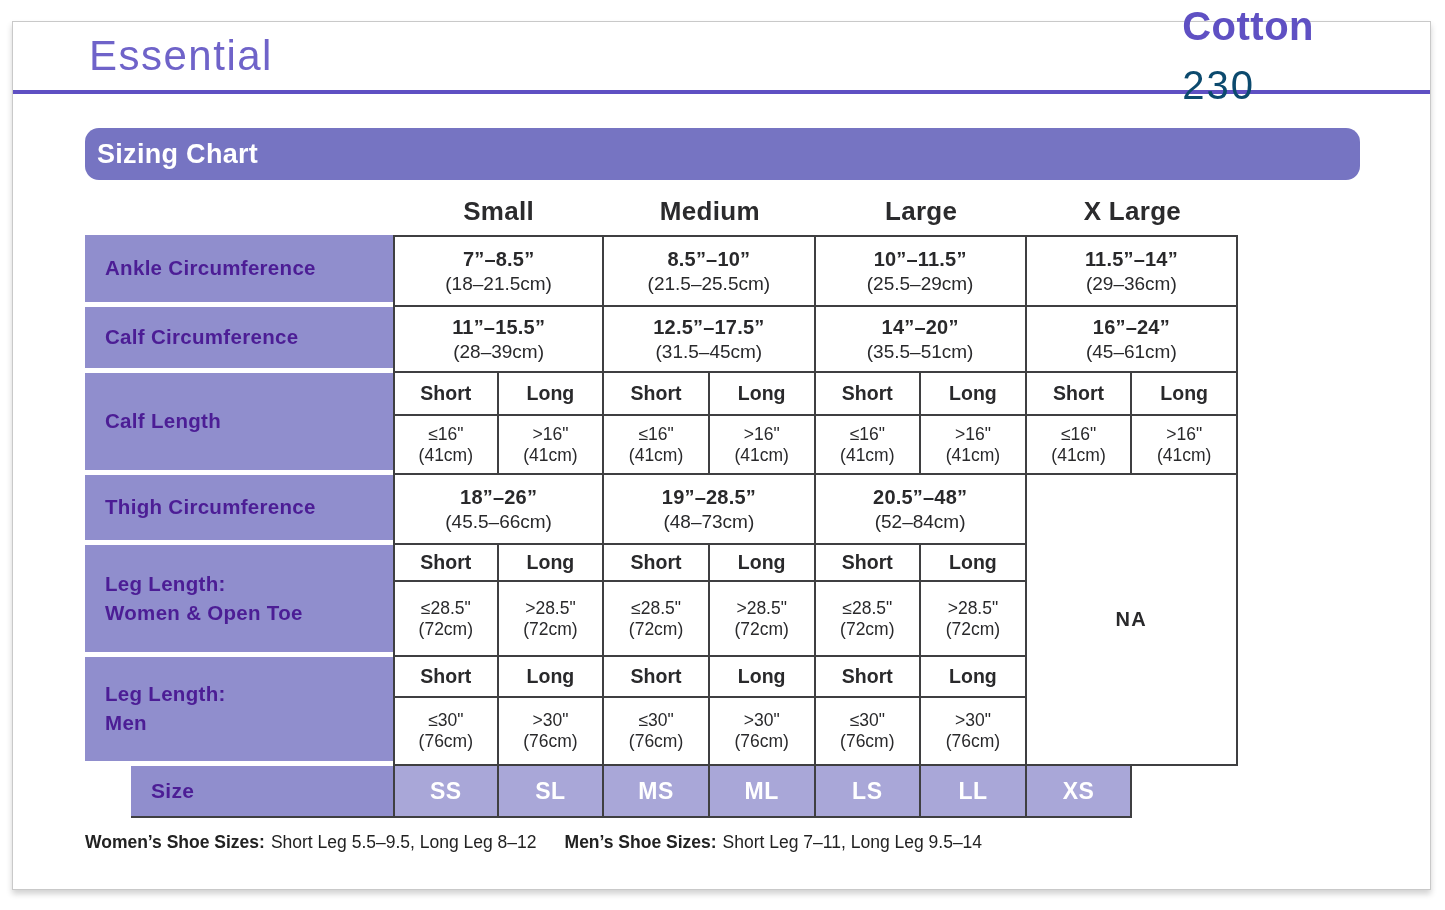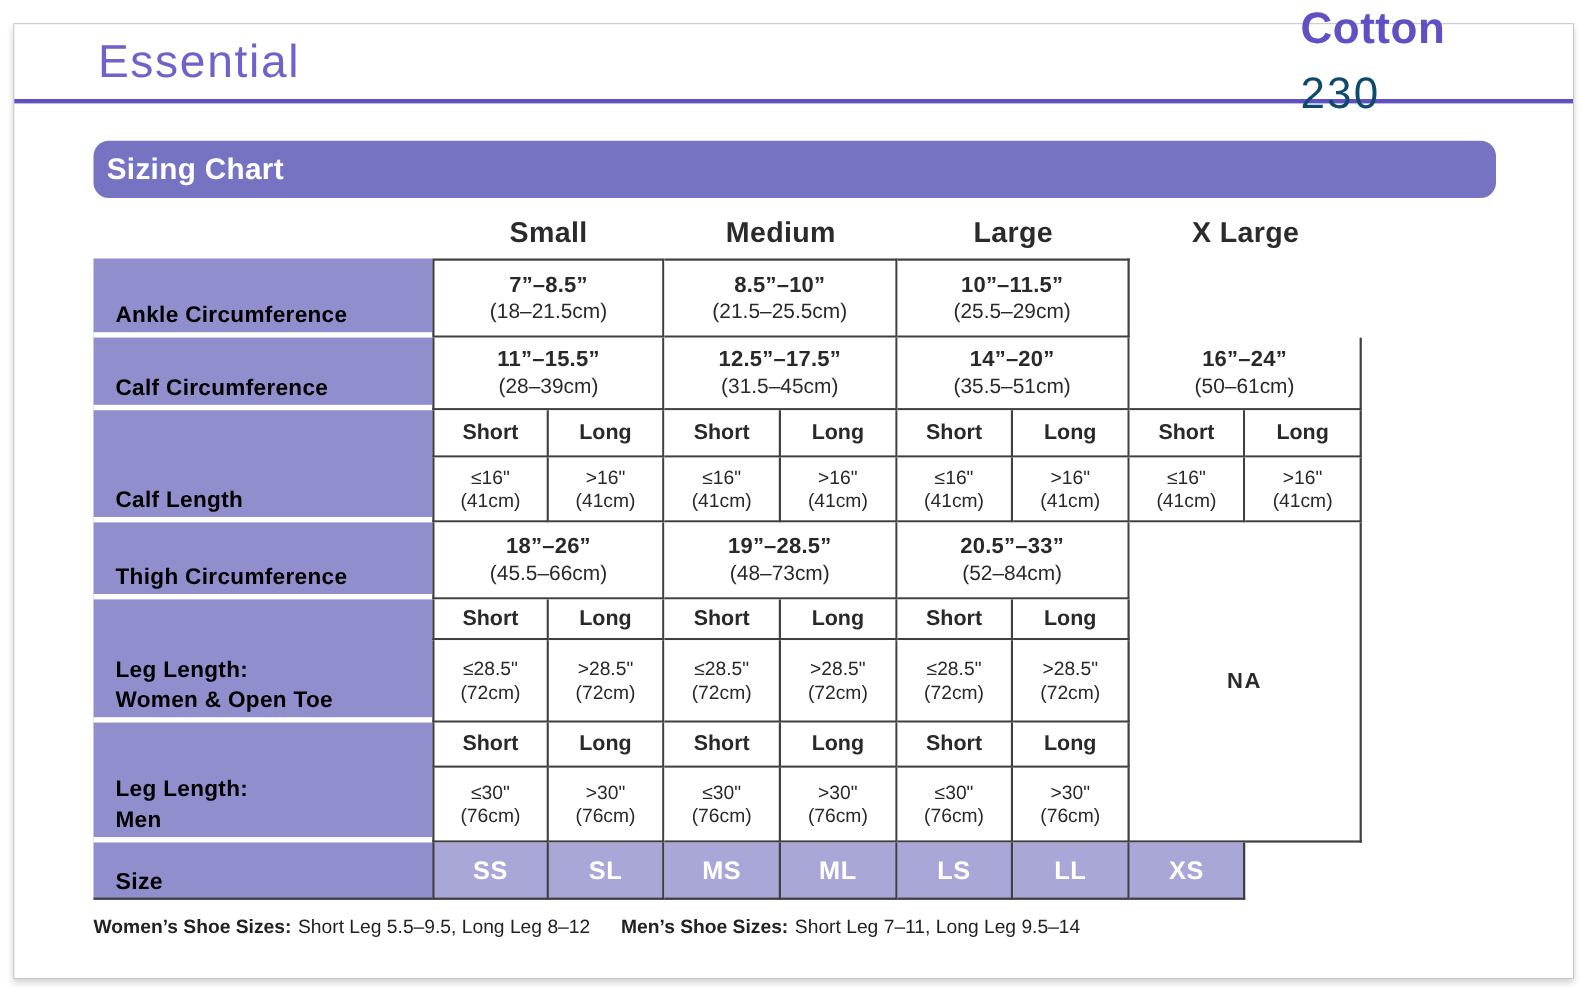--- a/index.html
+++ b/index.html
@@ -13,23 +13,23 @@
   .product-number{font-size:40px;font-weight:400;color:#0c4a6e;letter-spacing:2px;}
   .rule{height:4px;background:#5f50c3;}
   .content{margin:34px 0 0 72px;width:1275px;}
   .banner{height:52px;background:#7674c2;color:#fff;display:flex;align-items:center;
           padding-left:12px;box-sizing:border-box;font-size:27px;font-weight:700;letter-spacing:.3px;border-radius:14px;}
   .grid{margin-top:7px;display:grid;width:1153px;
         grid-template-columns:308px repeat(8,1fr);
         grid-template-rows:48px 72px 66px 43px 59px 70px 37px 75px 41px 68px 52px;}
   .grid > div{box-sizing:border-box;}
   .hdr{display:flex;align-items:center;justify-content:center;font-weight:700;font-size:26px;color:#2b2b2d;letter-spacing:.3px;}
-  .lbl{background:#908ecd;color:#000000;font-weight:700;font-size:20.5px;display:flex;flex-direction:column;
-       justify-content:flex-end;padding-left:20px;border-bottom:5px solid #ffffff;letter-spacing:.3px;line-height:1.4;}
-  .lbl.last{border-bottom:2px solid #3f3f41;font-size:21px;}
+  .lbl{background:#908ecd;color:#4c1d95;font-weight:700;font-size:20.5px;display:flex;flex-direction:column;
+       justify-content:center;padding-left:20px;border-bottom:5px solid #ffffff;letter-spacing:.3px;line-height:1.4;}
+  .lbl.last{border-bottom:2px solid #3f3f41;font-size:21px;margin-left:46px;}
   .dc{background:#fff;border-right:2px solid #3f3f41;border-bottom:2px solid #3f3f41;
       display:flex;flex-direction:column;align-items:center;justify-content:center;color:#29292b;text-align:center;}
   .bl{border-left:2px solid #3f3f41;}
   .bt{border-top:2px solid #3f3f41;}
   .range{font-weight:700;font-size:20px;letter-spacing:.2px;}
   .cm{font-size:19px;margin-top:2px;}
   .sm .range{font-weight:400;font-size:17.5px;letter-spacing:0;}
   .sm .cm{font-size:17.5px;margin-top:0;}
   .sub{font-weight:700;font-size:19.5px;}
   .na{font-weight:700;font-size:20px;letter-spacing:1.5px;}
@@ -73,39 +73,43 @@
         <div class="cm">(18–21.5cm)</div>
       </div>
       <div class="dc bt" style="grid-area:2/4/3/6">
         <div class="range">8.5”–10”</div>
         <div class="cm">(21.5–25.5cm)</div>
       </div>
       <div class="dc bt" style="grid-area:2/6/3/8">
         <div class="range">10”–11.5”</div>
         <div class="cm">(25.5–29cm)</div>
       </div>
+      <div class="dc bt" style="grid-area:2/8/3/10">
+        <div class="range">11.5”–14”</div>
+        <div class="cm">(29–36cm)</div>
+      </div>
 
       <div class="lbl" style="grid-area:3/1/4/2">
         <span>Calf Circumference</span>
       </div>
       <div class="dc bl" style="grid-area:3/2/4/4">
         <div class="range">11”–15.5”</div>
         <div class="cm">(28–39cm)</div>
       </div>
       <div class="dc" style="grid-area:3/4/4/6">
         <div class="range">12.5”–17.5”</div>
         <div class="cm">(31.5–45cm)</div>
       </div>
       <div class="dc" style="grid-area:3/6/4/8">
         <div class="range">14”–20”</div>
         <div class="cm">(35.5–51cm)</div>
       </div>
       <div class="dc" style="grid-area:3/8/4/10">
         <div class="range">16”–24”</div>
-        <div class="cm">(50–61cm)</div>
+        <div class="cm">(45–61cm)</div>
       </div>
 
       <div class="lbl" style="grid-area:4/1/6/2">
         <span>Calf Length</span>
       </div>
       <div class="dc sub bl" style="grid-area:4/2/5/3">Short</div>
       <div class="dc sub" style="grid-area:4/3/5/4">Long</div>
       <div class="dc sub" style="grid-area:4/4/5/5">Short</div>
       <div class="dc sub" style="grid-area:4/5/5/6">Long</div>
       <div class="dc sub" style="grid-area:4/6/5/7">Short</div>
@@ -151,21 +155,21 @@
       </div>
       <div class="dc bl" style="grid-area:6/2/7/4">
         <div class="range">18”–26”</div>
         <div class="cm">(45.5–66cm)</div>
       </div>
       <div class="dc" style="grid-area:6/4/7/6">
         <div class="range">19”–28.5”</div>
         <div class="cm">(48–73cm)</div>
       </div>
       <div class="dc" style="grid-area:6/6/7/8">
-        <div class="range">20.5”–33”</div>
+        <div class="range">20.5”–48”</div>
         <div class="cm">(52–84cm)</div>
       </div>
 
       <div class="dc na" style="grid-area:6/8/11/10">NA</div>
 
       <div class="lbl" style="grid-area:7/1/9/2">
         <span>Leg Length:</span>
         <span>Women &amp; Open Toe</span>
       </div>
       <div class="dc sub bl" style="grid-area:7/2/8/3">Short</div>

